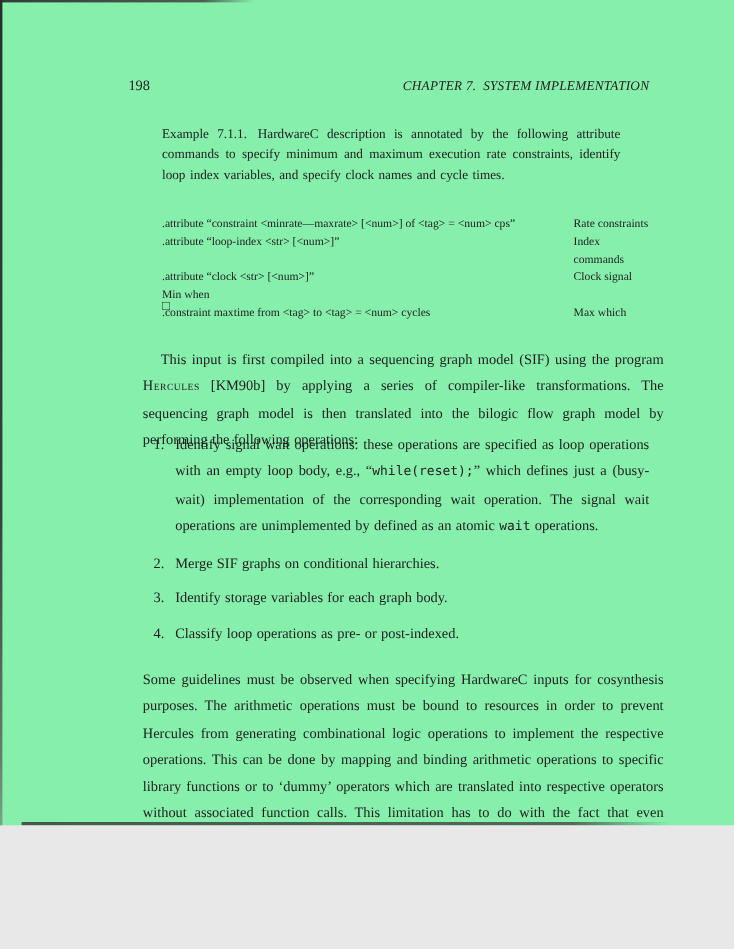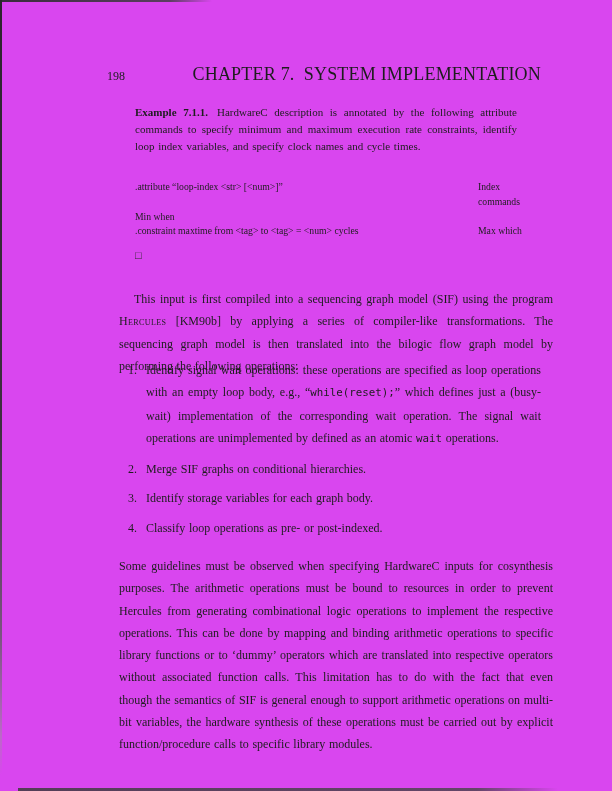--- a/index.html
+++ b/index.html
@@ -1,20 +1,20 @@
 <!DOCTYPE html>
 <html><head>
 <meta charset="utf-8">
 <style>
   html, body { margin: 0; padding: 0; background: #e8e8e8; }
   .page {
     position: relative;
     width: 612px;
-    height: 791px;
-    background: #d946ef;
+    height: 688px;
+    background: #86efac;
     font-family: "Liberation Serif", serif;
     color: #1d1d1d;
     overflow: hidden;
   }
 
   
   .artifact { position: absolute; pointer-events: none; }
   .edge-left {
     left: 0; top: 0; width: 2px; height: 775px;
     background: linear-gradient(to bottom,
@@ -32,29 +32,29 @@
     background: linear-gradient(to right, rgba(60,60,60,0.85) 0%,
       rgba(70,70,70,0.8) 85%, rgba(130,130,130,0) 100%);
   }
 
   
   .running-head {
     position: absolute; left: 107px; top: 64px; width: 434px;
     display: flex; justify-content: space-between; align-items: baseline;
   }
   .pagenum { font-size: 12px; }
-  .chap { font-size: 18px; letter-spacing: 0.2px; }
+  .chap { font-style: italic; font-size: 11px; letter-spacing: 0.2px; }
 
   
   .example {
     position: absolute; left: 135px; top: 104px; width: 382px;
     font-size: 11px; line-height: 17px; text-align: justify;
     word-spacing: 1px;
   }
-  .ex-label { font-weight: bold; margin-right: 9px; }
+  .ex-label { font-weight: normal; margin-right: 9px; }
 
   
   .attr-table {
     position: absolute; left: 135px; top: 180px; width: 407px;
     font-size: 9.7px; line-height: 14.8px;
   }
   .attr-row { display: flex; }
   .attr-code { flex: 1 1 auto; white-space: nowrap; }
   .attr-label { flex: 0 0 64px; text-align: left; }
 
@@ -98,22 +98,30 @@
     <span class="pagenum">198</span>
     <span class="chap">CHAPTER 7. SYSTEM IMPLEMENTATION</span>
   </header>
 
   <section class="example">
     <span class="ex-label">Example 7.1.1.</span><span>HardwareC description is annotated by the following attribute commands to specify minimum and maximum execution rate constraints, identify loop index variables, and specify clock names and cycle times.</span>
   </section>
 
   <section class="attr-table">
     <div class="attr-row">
+      <span class="attr-code">.attribute “constraint &lt;minrate—maxrate&gt; [&lt;num&gt;] of &lt;tag&gt; = &lt;num&gt; cps”</span>
+      <span class="attr-label">Rate constraints</span>
+    </div>
+    <div class="attr-row">
       <span class="attr-code">.attribute “loop-index &lt;str&gt; [&lt;num&gt;]”</span>
       <span class="attr-label">Index commands</span>
+    </div>
+    <div class="attr-row">
+      <span class="attr-code">.attribute “clock &lt;str&gt; [&lt;num&gt;]”</span>
+      <span class="attr-label">Clock signal</span>
     </div>
     <div class="attr-row">
       <span class="attr-label">Min when</span>
     </div>
     <div class="attr-row">
       <span class="attr-code">.constraint maxtime from &lt;tag&gt; to &lt;tag&gt; = &lt;num&gt; cycles</span>
       <span class="attr-label">Max which</span>
     </div>
   </section>
 

